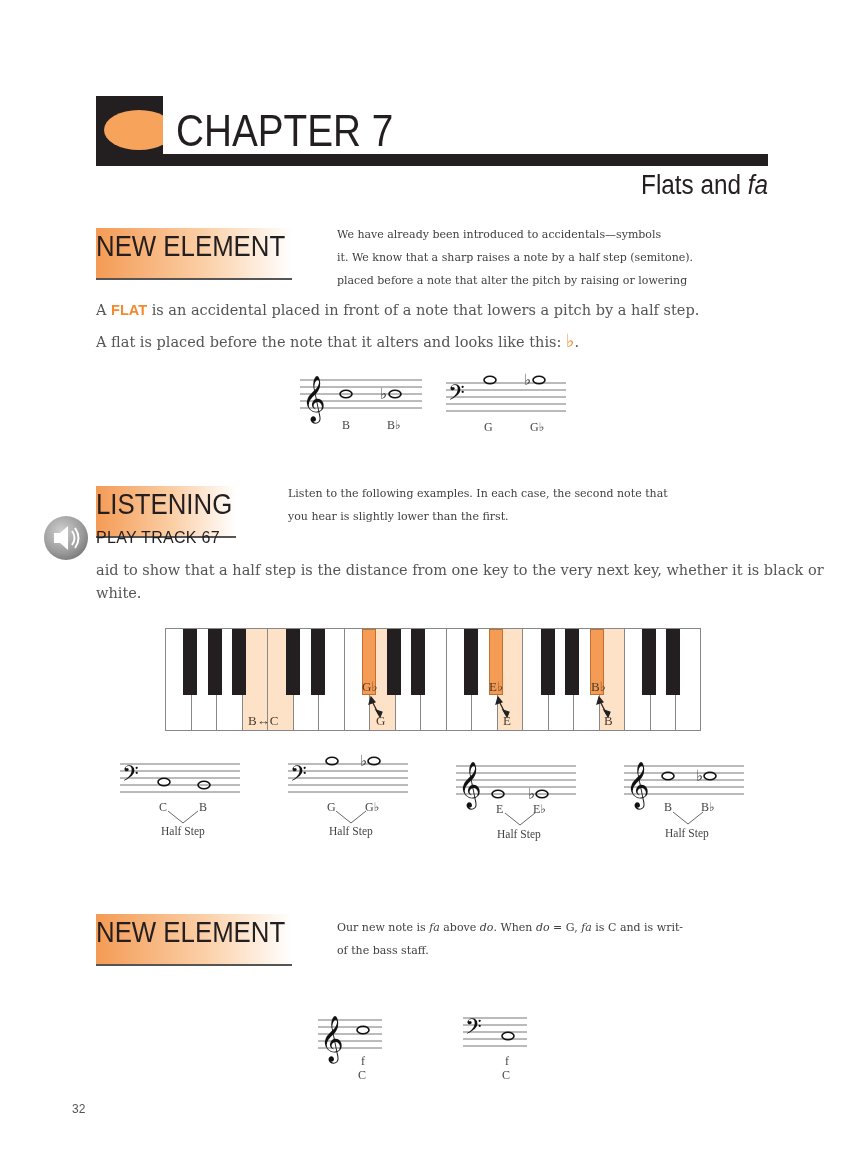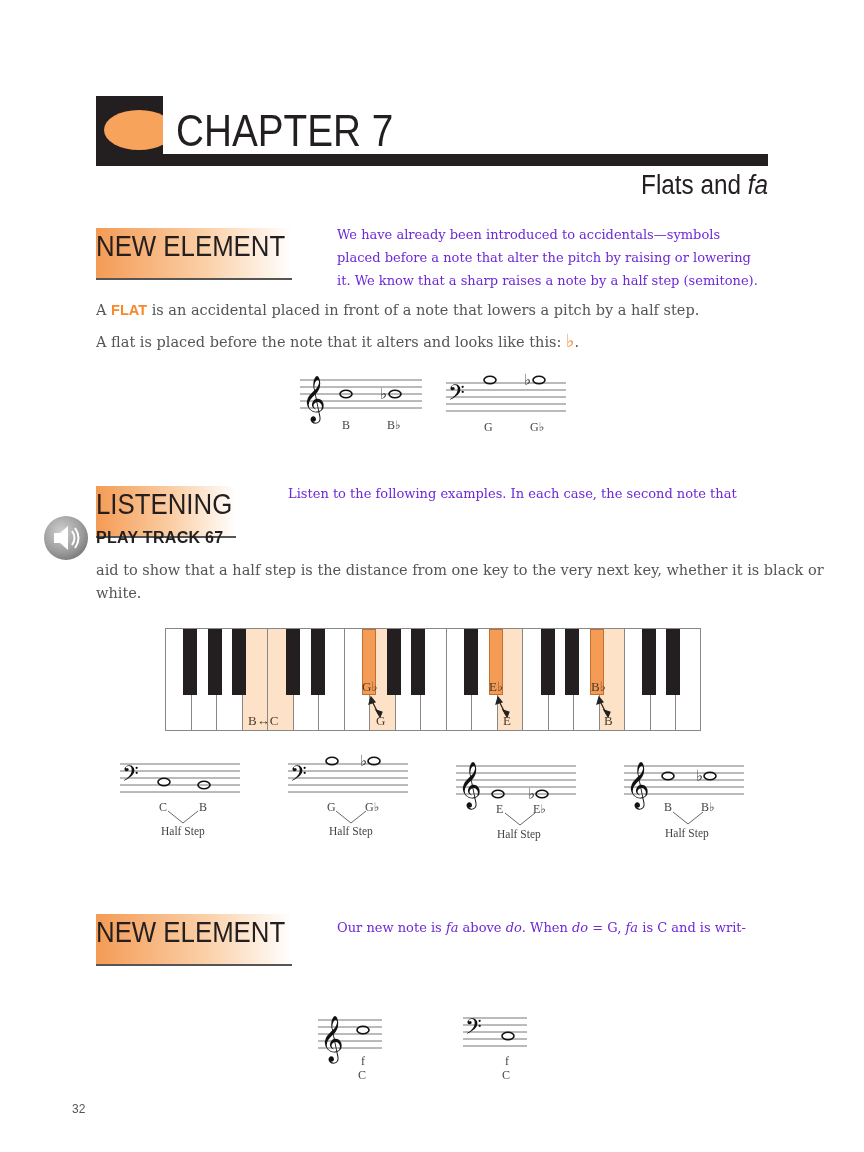--- a/index.html
+++ b/index.html
@@ -13,33 +13,33 @@
   .chap-white-cover { position: absolute; left: 67px; top: 0; width: 605px; height: 58px; background: #fff; }
   .chap-rule { position: absolute; left: 67px; top: 58px; width: 605px; height: 12px; background: #231f20; }
   .chap-title { position: absolute; left: 176px; top: 106px; font-family: "Liberation Sans", sans-serif; font-size: 44px; color: #231f20; letter-spacing: 0px; font-weight: normal; transform: scaleX(0.88); transform-origin: left; }
   .chap-subtitle { position: absolute; right: 96px; top: 170px; font-family: "Liberation Sans", sans-serif; font-size: 27px; color: #231f20; transform: scaleX(0.9); transform-origin: right; }
   .chap-subtitle i { font-style: italic; }
 
   
   .sec-label { position: absolute; height: 52px; font-family: "Liberation Sans", sans-serif; font-size: 30px; color: #231f20; line-height: 36px; background: linear-gradient(to right, #f49b55 0%, #fbcfa6 55%, #ffffff 100%); border-bottom: 2px solid #555; white-space: nowrap; }
   .sec-label span { display: inline-block; transform: scaleX(0.86); transform-origin: left; }
 
-  .intro { position: absolute; font-size: 13px; line-height: 23px; color: #6d28d9; }
+  .intro { position: absolute; font-size: 11px; line-height: 23px; color: #404040; }
   .body-text { position: absolute; left: 96px; font-size: 14.5px; line-height: 23px; color: #555; }
   .flat-word { color: #f38a2d; font-family: "Liberation Sans", sans-serif; font-weight: bold; }
   .flat-glyph { color: #f38a2d; font-size: 18px; }
 
   
   .staff { position: absolute; }
   .staff svg { display: block; overflow: visible; }
   .note-label { position: absolute; font-size: 12px; color: #444; font-family: "Liberation Serif", serif; }
 
   
   .speaker { position: absolute; left: 44px; top: 516px; width: 44px; height: 44px; border-radius: 50%; background: radial-gradient(circle at 40% 35%, #cfcfcf 0%, #9a9a9a 55%, #5b5b5b 100%); }
-  .play-track { position: absolute; left: 96px; top: 529px; font-family: "Liberation Sans", sans-serif; font-size: 16px; color: #231f20; letter-spacing: 0.3px; font-weight: bold; }
+  .play-track { position: absolute; left: 96px; top: 529px; font-family: "Liberation Sans", sans-serif; font-size: 16px; color: #231f20; letter-spacing: 0.3px; }
 
   
   .keyboard { position: absolute; left: 165px; top: 628px; width: 536px; height: 103px; border: 1px solid #888; background: #fff; }
   .wkey { position: absolute; top: 0; height: 101px; width: 25.5px; border-right: 1px solid #888; }
   .wkey.hl { background: #fde2c8; }
   .bkey { position: absolute; top: 0; width: 14px; height: 66px; background: #231f20; }
   .bkey.hl { background: #f49b55; border: 1px solid #c07030; }
   .key-label { position: absolute; font-size: 13px; color: #4a3a2a; font-family: "Liberation Serif", serif; }
 
   .halfstep { position: absolute; font-size: 11.5px; color: #444; font-family: Liberation Serif, serif; }
@@ -53,22 +53,22 @@
   <div class="chap-oval"></div>
   <div class="chap-white-cover"></div>
   <div class="chap-rule"></div>
 </div>
 <div class="chap-title">CHAPTER 7</div>
 <div class="chap-subtitle"><span>Flats and </span><i>fa</i></div>
 
 <div class="sec-label" style="left:96px; top:228px; width:196px;"><span>NEW ELEMENT</span></div>
 <div class="intro" style="left:337px; top:223px;">
   <div>We have already been introduced to accidentals—symbols</div>
+  <div>it. We know that a sharp raises a note by a half step (semitone).</div>
   <div>placed before a note that alter the pitch by raising or lowering</div>
-  <div>it. We know that a sharp raises a note by a half step (semitone).</div>
 </div>
 <div class="body-text" style="top:299px;"><span>A </span><span class="flat-word">FLAT</span><span> is an accidental placed in front of a note that lowers a pitch by a half step.</span></div>
 <div class="body-text" style="top:329px;"><span>A flat is placed before the note that it alters and looks like this: </span><span class="flat-glyph">♭</span><span>.</span></div>
 
 <div class="staff" style="left:300px; top:366px;">
   <svg width="125" height="60">
     <g stroke="#777" stroke-width="1">
         <line x1="0" y1="14" x2="122" y2="14"></line>
         <line x1="0" y1="21" x2="122" y2="21"></line>
         <line x1="0" y1="28" x2="122" y2="28"></line>
@@ -98,20 +98,21 @@
     <text x="78" y="19" font-size="15" fill="#222" font-family="DejaVu Sans, sans-serif">♭</text>
     <ellipse cx="93" cy="14" rx="6" ry="3.8" fill="none" stroke="#111" stroke-width="1.6"></ellipse>
   </svg>
 </div>
 <div class="note-label" style="left:484px; top:420px;">G</div>
 <div class="note-label" style="left:530px; top:420px;">G♭</div>
 
 <div class="sec-label" style="left:96px; top:486px; width:140px;"><span>LISTENING</span></div>
 <div class="intro" style="left:288px; top:482px;">
   <div>Listen to the following examples. In each case, the second note that</div>
+  <div>you hear is slightly lower than the first.</div>
 </div>
 <div class="speaker">
   <svg width="44" height="44" viewBox="0 0 44 44">
     <polygon points="10,17 16,17 24,10 24,34 16,27 10,27" fill="#fff"></polygon>
     <path d="M28,15 Q33,22 28,29" stroke="#fff" stroke-width="2" fill="none"></path>
     <path d="M31,12 Q38,22 31,32" stroke="#fff" stroke-width="2" fill="none"></path>
   </svg>
 </div>
 <div class="play-track">PLAY TRACK 67</div>
 
@@ -266,20 +267,21 @@
 <div class="note-label" style="left:664px; top:800px;">B</div>
 <div class="note-label" style="left:701px; top:800px;">B♭</div>
 <svg style="position:absolute; left:671px; top:810px;" width="36" height="16">
     <polyline points="2,2 17,14 32,2" fill="none" stroke="#666" stroke-width="1"></polyline>
   </svg>
 <div class="halfstep" style="left:665px; top:827px;">Half Step</div>
 
 <div class="sec-label" style="left:96px; top:914px; width:196px;"><span>NEW ELEMENT</span></div>
 <div class="intro" style="left:337px; top:916px;">
   <div><span>Our new note is </span><i>fa</i><span> above </span><i>do</i><span>. When </span><i>do</i><span> = G,  </span><i>fa</i><span> is C and is writ-</span></div>
+  <div>of the bass staff.</div>
 </div>
 
 <div class="staff" style="left:318px; top:1006px;">
   <svg width="70" height="60">
     <g stroke="#777" stroke-width="1">
         <line x1="0" y1="14" x2="64" y2="14"></line>
         <line x1="0" y1="21" x2="64" y2="21"></line>
         <line x1="0" y1="28" x2="64" y2="28"></line>
         <line x1="0" y1="35" x2="64" y2="35"></line>
         <line x1="0" y1="42" x2="64" y2="42"></line>

